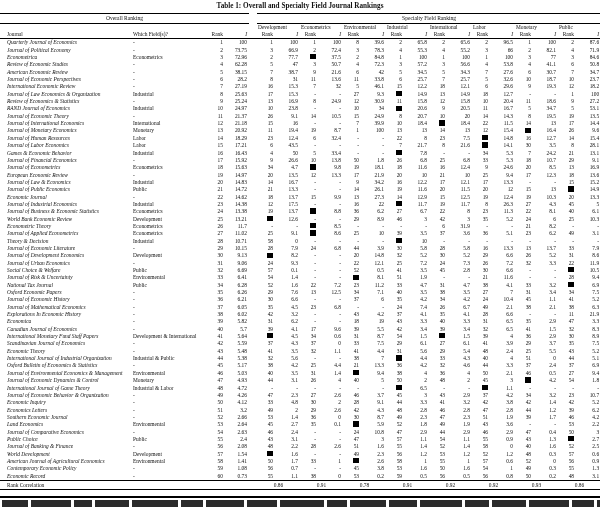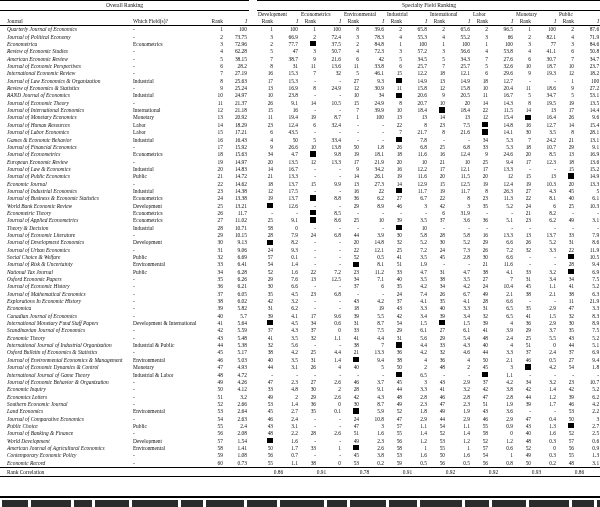--- a/index.html
+++ b/index.html
@@ -23,20 +23,21 @@
   td.corrlabel{text-align:left;padding-left:7px;}
   td.corrval{text-align:center;}
   .bb{display:inline-block;width:5.6px;height:5.2px;background:#000;vertical-align:-0.4px;}
   .smudge{position:absolute;left:0;bottom:0;width:600px;height:11px;border-top:2.2px solid #000;overflow:hidden;display:flex;align-items:flex-start;gap:3px;padding:1.5px 2px 0 2px;box-sizing:border-box;filter:blur(0.4px);}
   .smudge span{display:inline-block;background:#2b2b2b;height:14px;flex:0 0 auto;}
 </style>
 </head>
 <body>
 
 <div class="page">
+  <div class="title">Table 1: Overall and Specialty Field Journal Rankings</div>
   <table>
       <colgroup>
         <col style="width: 133px;">
         <col style="width: 76px;">
         <col style="width: 14px;">
         <col style="width: 26px;">
         <col style="width: 8px;">
         <col style="width: 16px;">
         <col style="width: 27px;">
         <col style="width: 16px;">

